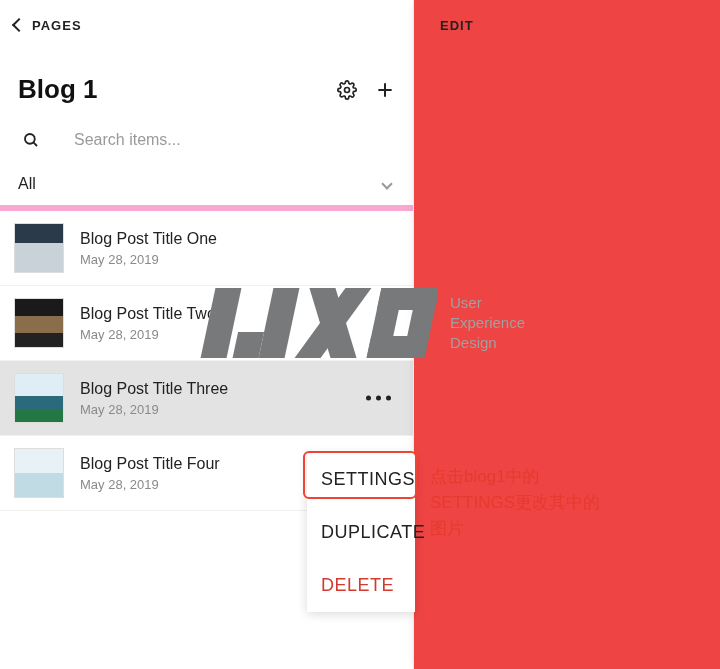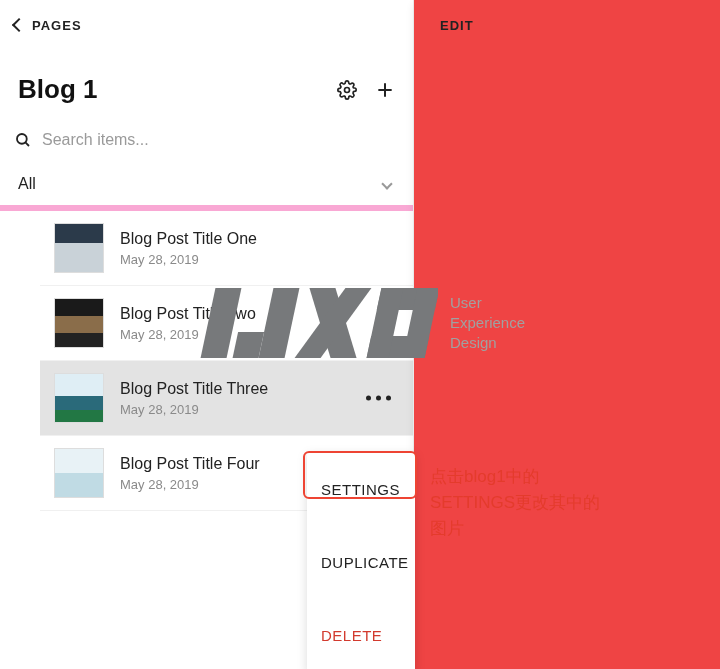--- a/index.html
+++ b/index.html
@@ -10,46 +10,46 @@
   .left-panel { position: absolute; left: 0; top: 0; width: 413px; height: 100%; background: #fff; }
   .back-row { display: flex; align-items: center; height: 50px; padding: 0 14px; cursor: pointer; }
   .chev { width: 10px; height: 10px; border-left: 2px solid #222; border-bottom: 2px solid #222; transform: rotate(45deg); margin-right: 8px; }
   .back-label { font-size: 13px; letter-spacing: 1px; font-weight: 600; color: #222; }
 
   .title-row { display: flex; justify-content: space-between; padding: 24px 18px 18px 18px; }
   .title { font-size: 26px; font-weight: 700; color: #111; }
   .title-actions { display: flex; align-items: center; gap: 18px; }
   .gear, .plus { width: 20px; height: 20px; cursor: pointer; }
 
-  .search-row { display: flex; align-items: flex-end; padding: 8px 18px 14px 14px; }
+  .search-row { display: flex; align-items: flex-end; padding: 8px 18px 14px 22px; gap: 24px; }
   .search-icon { width: 18px; height: 18px; margin-right: 10px; flex: 0 0 auto; }
   .search-input { border: none; outline: none; font-size: 16px; color: #333; width: 100%; }
   .search-input::placeholder { color: #9a9a9a; }
 
   .filter-row { display: flex; align-items: center; justify-content: space-between; padding: 12px 18px; border-bottom: 6px solid #f9a8d4; cursor: pointer; }
   .filter-label { font-size: 16px; color: #222; }
   .chev-down { width: 8px; height: 8px; border-right: 2px solid #999; border-bottom: 2px solid #999; transform: rotate(45deg); margin-right: 4px; }
 
   .list { }
-  .item { display: flex; align-items: center; padding: 12px 14px; gap: 16px; border-bottom: 1px solid #f0f0f0; position: relative; margin-left: 40px; }
+  .item { display: flex; align-items: center; padding: 12px 14px; gap: 16px; border-bottom: 1px solid #f0f0f0; position: relative; }
   .item.selected { background: #e3e3e3; }
   .thumb { width: 50px; height: 50px; background: #cfd8dc; flex: 0 0 auto; border: 1px solid #ddd; }
   .thumb.t0 { background: linear-gradient(#2b3a4a 40%, #c9d2d8 40%); }
   .thumb.t1 { background: linear-gradient(#1a1a1a 35%, #8a6d4a 35% 70%, #222 70%); }
   .thumb.t2 { background: linear-gradient(#dfeef5 45%, #2a6a7a 45% 75%, #274 75%); }
   .thumb.t3 { background: linear-gradient(#e8f2f6 50%, #c0dbe4 50%); }
   .item-body { display: flex; flex-direction: column; gap: 4px; }
   .item-title { font-size: 16px; color: #222; }
   .item-date  { font-size: 13px; color: #8a8a8a; }
   .more-dots { position: absolute; right: 22px; top: 50%; transform: translateY(-50%); display: flex; gap: 5px; cursor: pointer; }
   .more-dots span { width: 5px; height: 5px; background: #222; border-radius: 50%; display: inline-block; }
 
   
   .ctx-menu { position: absolute; left: 307px; top: 453px; width: 108px; background: #fff; box-shadow: 0 2px 10px rgba(0,0,0,.15); z-index: 30; }
-  .ctx-item { padding: 28px 14px; font-size: 15px; letter-spacing: .5px; color: #222; cursor: pointer; }
+  .ctx-item { padding: 16px 14px; font-size: 18px; letter-spacing: .5px; color: #222; cursor: pointer; }
   .ctx-item.delete { color: #d23a2e; }
   .ctx-highlight { position: absolute; left: 303px; top: 451px; width: 114px; height: 48px; border: 2px solid #e43; border-radius: 6px; z-index: 31; pointer-events: none; }
 
   
   .right-panel { position: absolute; left: 413px; top: 0; right: 0; height: 100%; background: #ef4444; border-left: 1px solid #e9e9e9; box-shadow: -4px 0 8px -4px rgba(0,0,0,.07); }
   .edit-row { height: 50px; display: flex; align-items: center; padding: 0 26px; }
   .edit-label { font-size: 13px; letter-spacing: 1px; font-weight: 600; color: #222; }
 
   
   .watermark { position: absolute; left: 188px; top: 276px; z-index: 20; pointer-events: none; }

